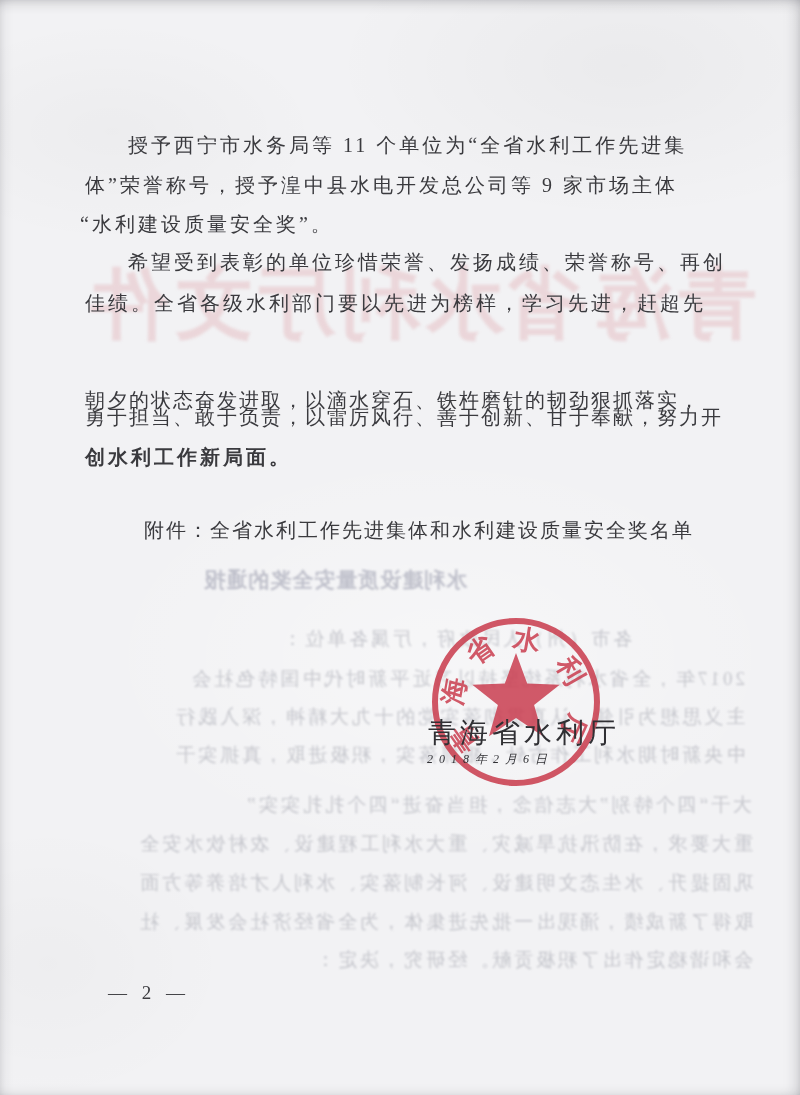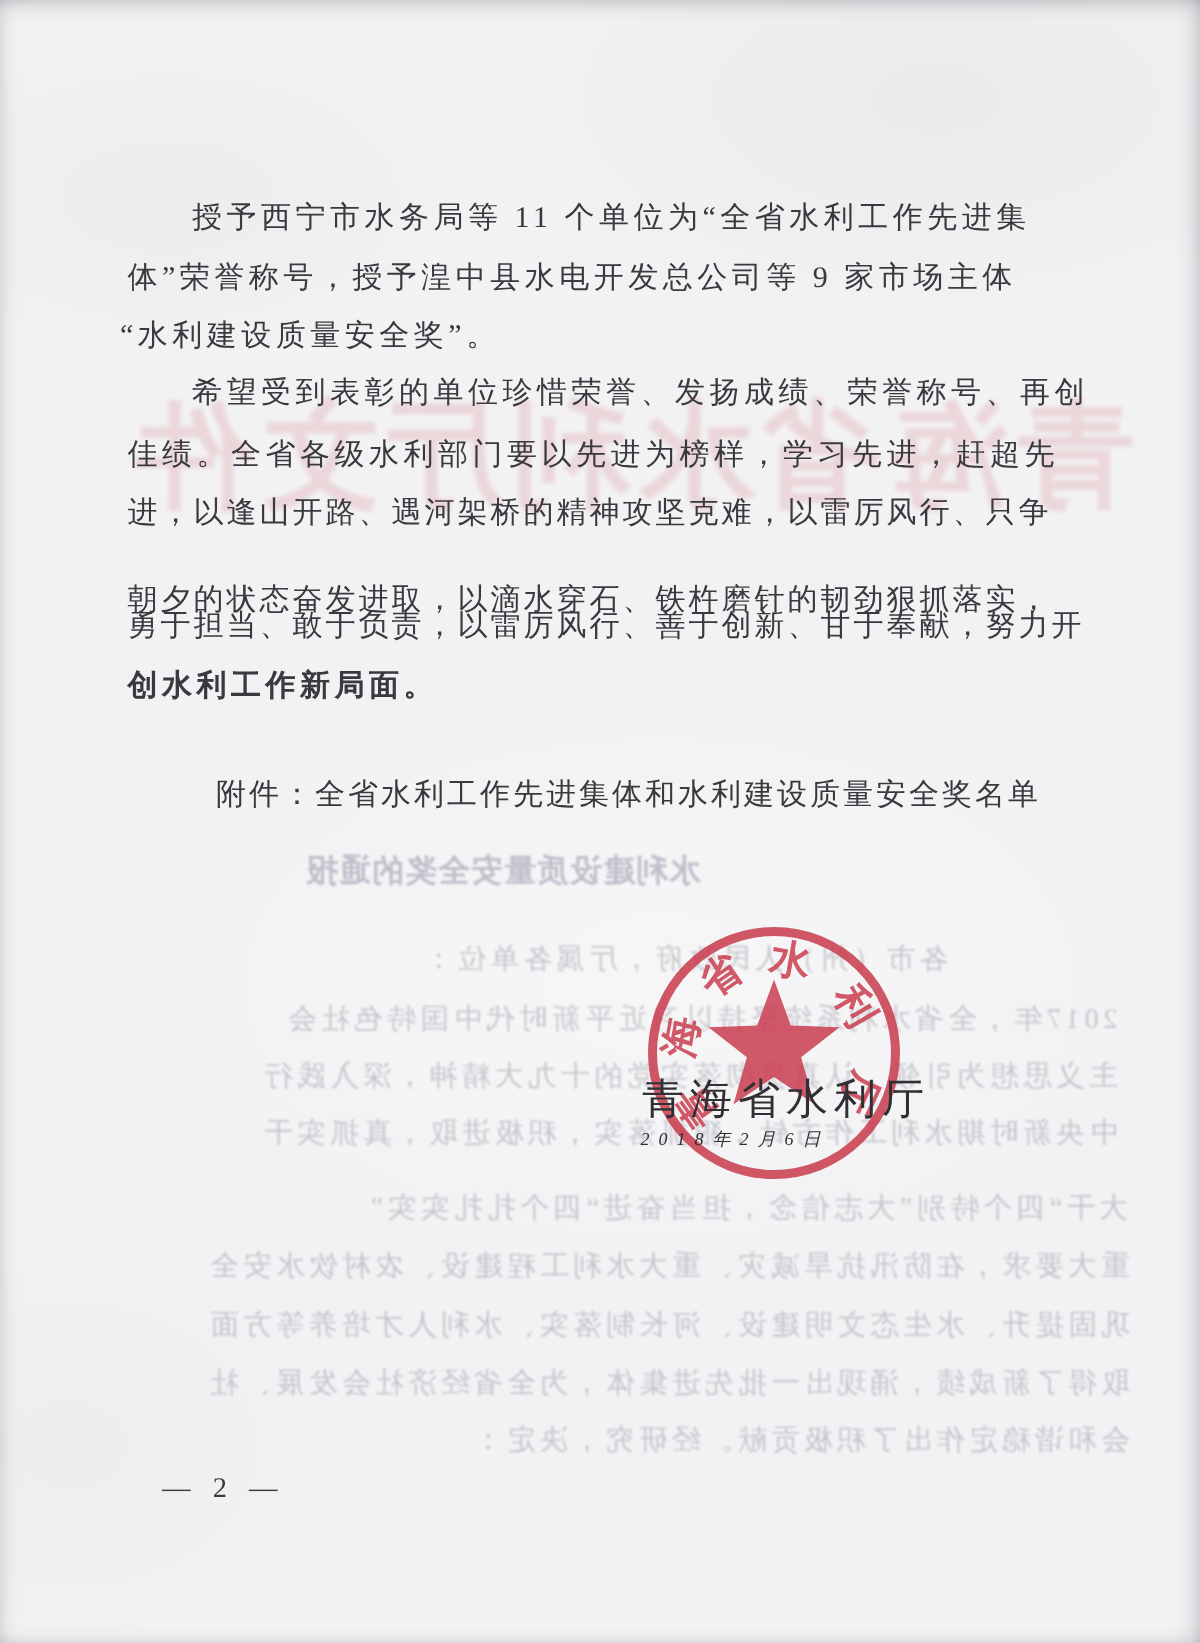--- a/index.html
+++ b/index.html
@@ -88,21 +88,20 @@
   <div class="bleed bleed-line" style="left:58px;top:870px;width:695px;">巩固提升、水生态文明建设、河长制落实、水利人才培养等方面</div>
   <div class="bleed bleed-line" style="left:58px;top:909px;width:695px;">取得了新成绩，涌现出一批先进集体，为全省经济社会发展、社</div>
   <div class="bleed bleed-line" style="left:58px;top:947px;width:695px;">会和谐稳定作出了积极贡献。经研究，决定：</div>
 
   <div class="bodyline" style="left:128px;top:133px;">授予西宁市水务局等 11 个单位为“全省水利工作先进集</div>
   <div class="bodyline" style="left:85px;top:173px;">体”荣誉称号，授予湟中县水电开发总公司等 9 家市场主体</div>
   <div class="bodyline" style="left:80px;top:212px;">“水利建设质量安全奖”。</div>
 
   <div class="bodyline" style="left:128px;top:250px;">希望受到表彰的单位珍惜荣誉、发扬成绩、荣誉称号、再创</div>
   <div class="bodyline" style="left:85px;top:291px;">佳绩。全省各级水利部门要以先进为榜样，学习先进，赶超先</div>
-  <div class="bodyline" style="left:85px;top:330px;letter-spacing:2px;">进，以逢山开路、遇河架桥的精神攻坚克难，以雷厉风行、只争</div>
   <div class="bodyline" style="left:85px;top:388px;letter-spacing:2px;">朝夕的状态奋发进取，以滴水穿石、铁杵磨针的韧劲狠抓落实，</div>
   <div class="bodyline" style="left:85px;top:405px;letter-spacing:2px;">勇于担当、敢于负责，以雷厉风行、善于创新、甘于奉献，努力开</div>
   <div class="bodyline" style="left:85px;top:445px;font-weight:bold;">创水利工作新局面。</div>
 
   <div class="bodyline" style="left:144px;top:518px;letter-spacing:2px;">附件：全省水利工作先进集体和水利建设质量安全奖名单</div>
 
   <svg class="seal-svg" style="left:421px;top:607px;" width="190" height="190" viewBox="0 0 190 190">
     <circle cx="95" cy="95" r="81" fill="none" stroke="#c9394b" stroke-width="6" opacity="0.92"></circle>
     <polygon fill="#c9394b" opacity="0.9" points="95,46 106.2,76.6 138.7,77.8 113.1,97.9 122,129.2 95,111 68,129.2 76.9,97.9 51.3,77.8 83.8,76.6"></polygon>
     <g fill="#c9394b" font-size="27" font-weight="bold" opacity="0.9" font-family="Liberation Serif, DejaVu Serif, serif" text-anchor="middle">

